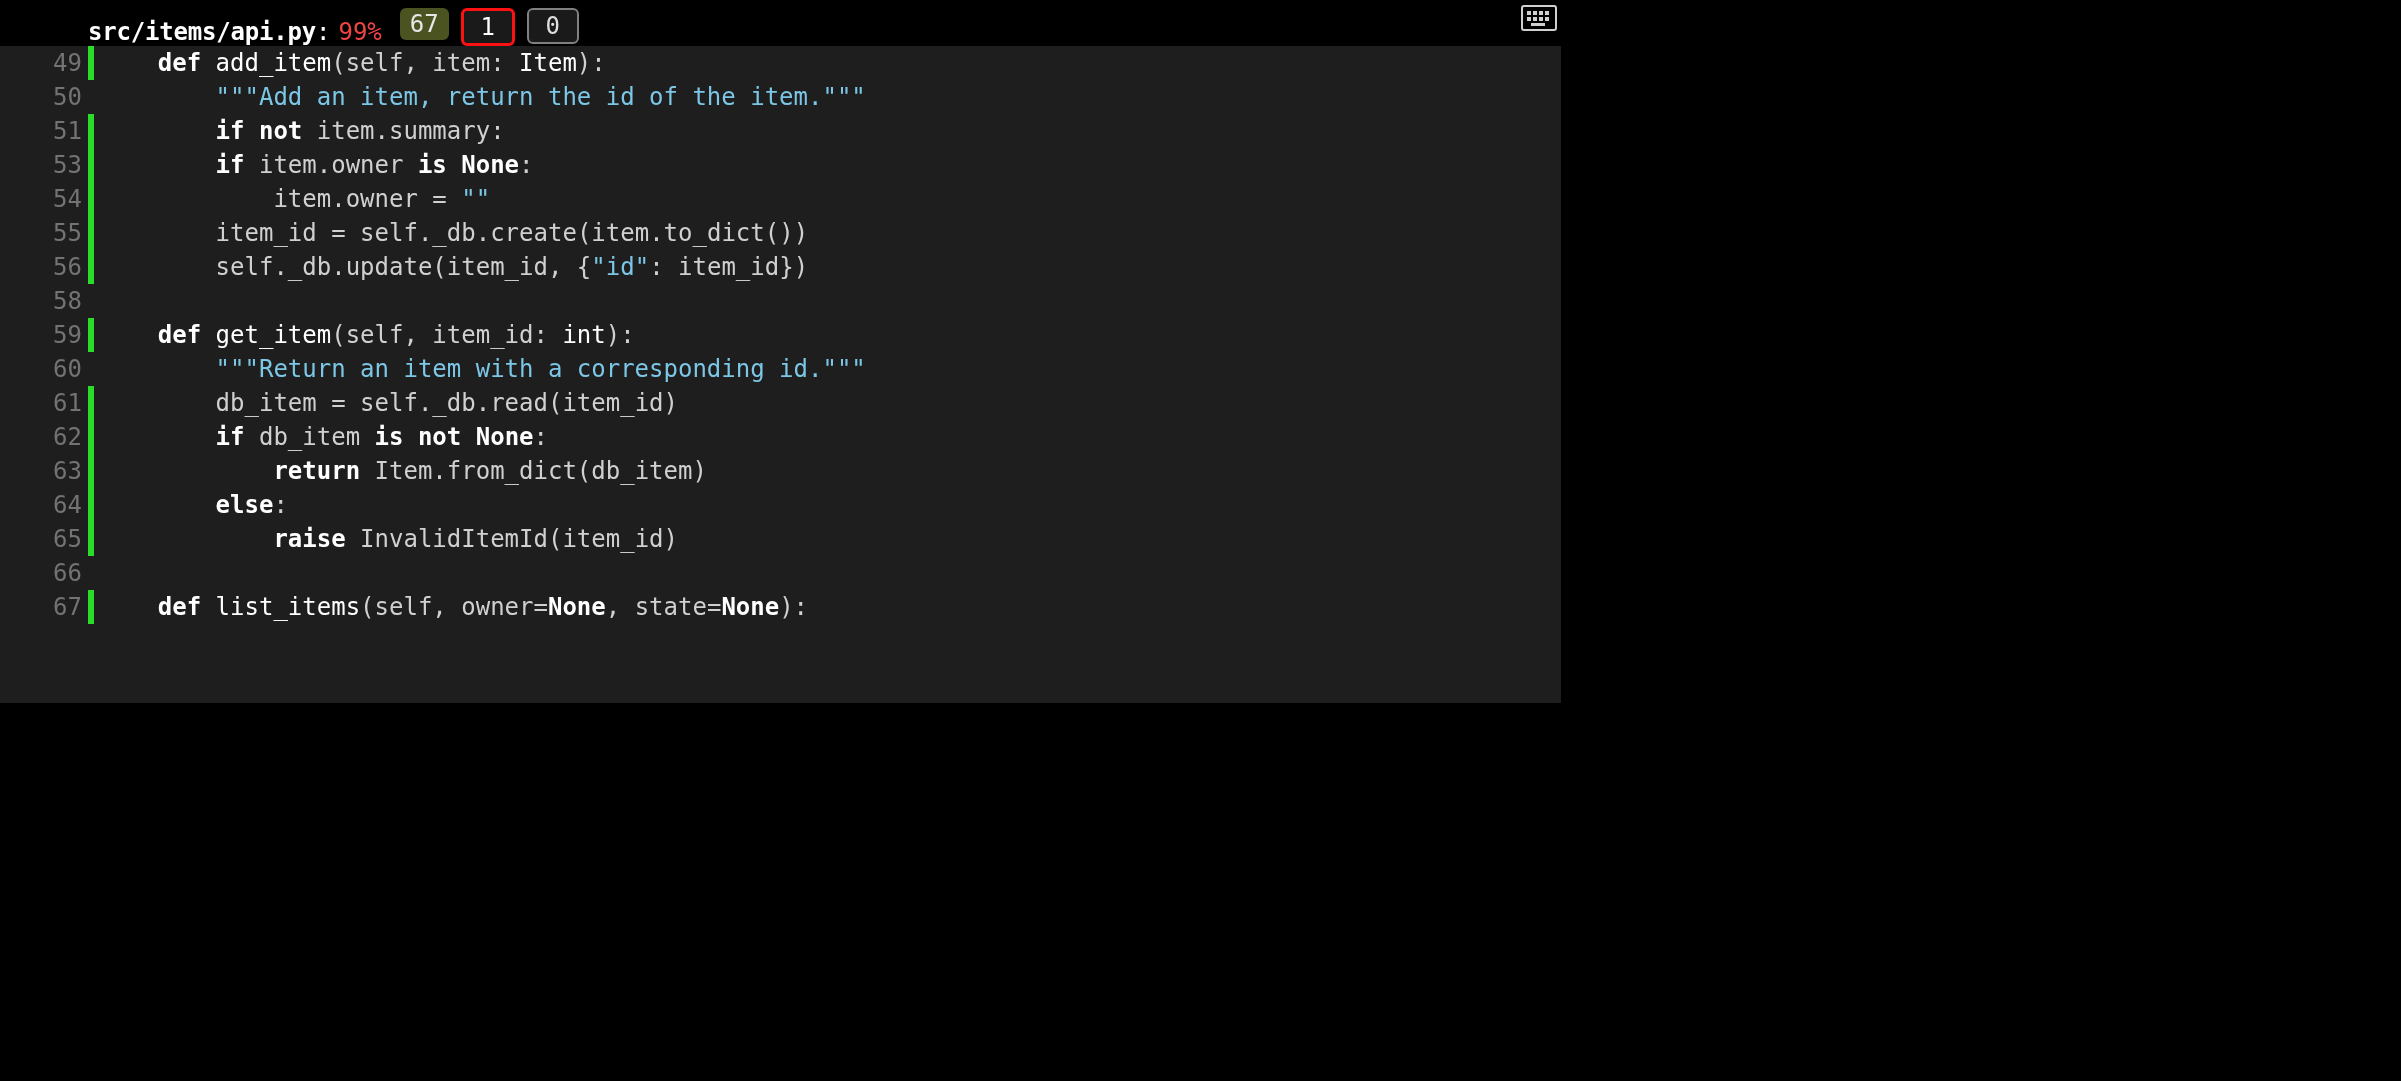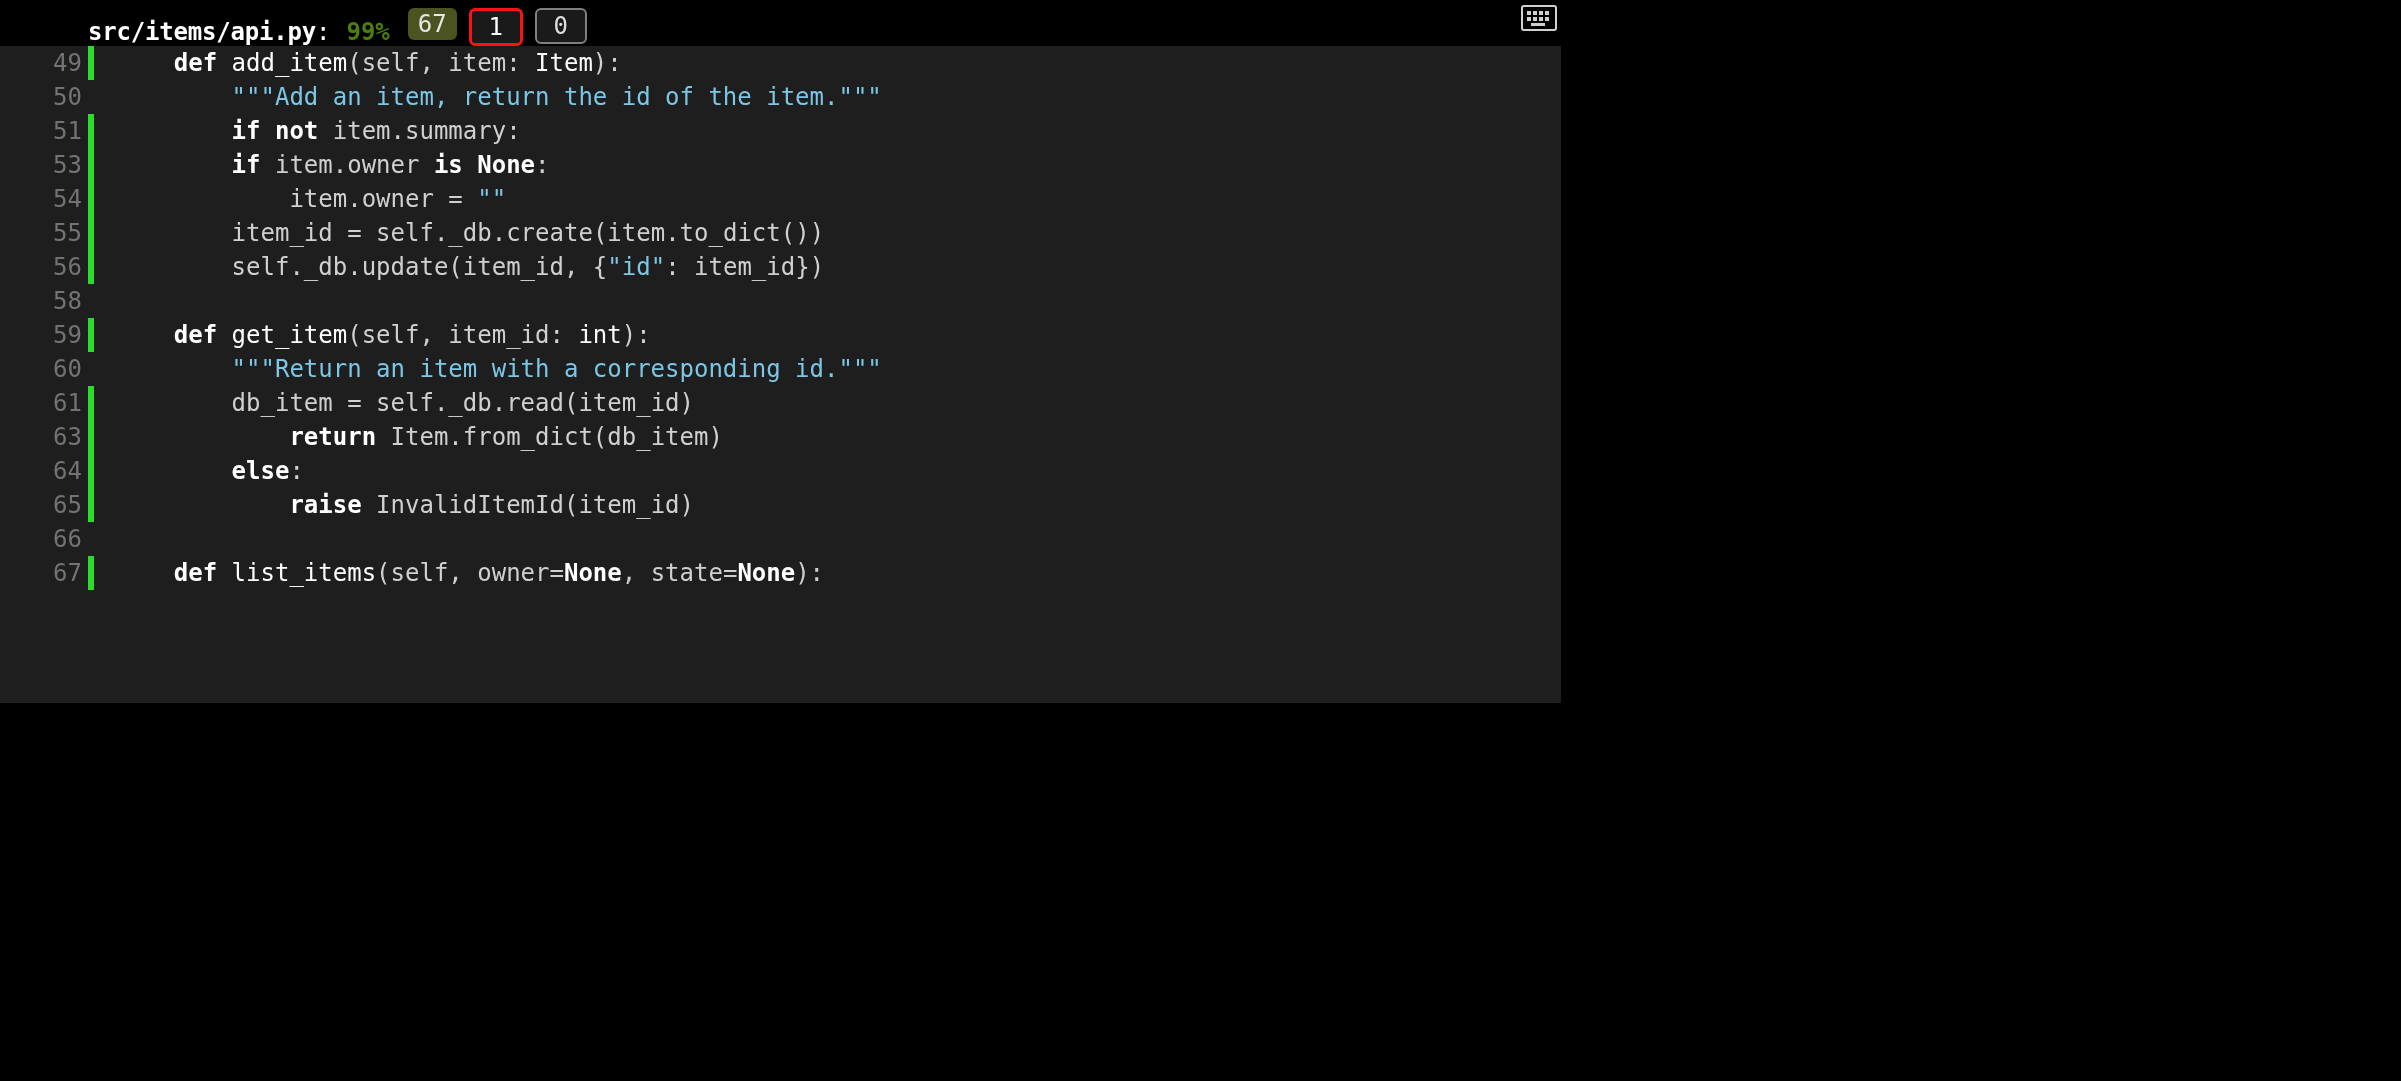--- a/index.html
+++ b/index.html
@@ -26,23 +26,23 @@
   .topbar .filepath {
     color: #ffffff;
     font-weight: 700;
     letter-spacing: -0.2px;
   }
   .topbar .separator {
     color: #ffffff;
     font-weight: 400;
   }
   .topbar .percent {
-    color: #4d7c0f;
-    margin-left: 16px;
-    font-weight: 700;
+    color: #ef4444;
+    margin-left: 8px;
+    font-weight: 400;
   }
   .topbar .badges {
     display: flex;
     gap: 12px;
     margin-left: 18px;
   }
   .badge {
     display: inline-flex;
     align-items: center;
     justify-content: center;
@@ -107,21 +107,21 @@
     flex-shrink: 0;
     user-select: none;
   }
   .marker {
     width: 6px;
     flex-shrink: 0;
   }
   .marker.run   { background: #2bdd2b; }
   .marker.miss  { background: #ff1111; }
   .code {
-    padding-left: 22px;
+    padding-left: 6px;
     white-space: pre;
     flex: 1;
   }
   .code-line.miss .code,
   .code-line.miss .fill {
     background: #3b0d0d;
   }
   .fill { flex:1; }
 
   
@@ -197,20 +197,25 @@
       <div class="gutter">60</div>
       <div class="marker "></div>
       <div class="code"><span class="id">        </span><span class="str">"""Return an item with a corresponding id."""</span></div>
     </div>
     <div class="code-line run">
       <div class="gutter">61</div>
       <div class="marker run"></div>
       <div class="code"><span class="id">        </span><span class="id">db_item</span><span class="op"> = </span><span class="id">self</span><span class="op">.</span><span class="id">_db</span><span class="op">.</span><span class="id">read</span><span class="op">(</span><span class="id">item_id</span><span class="op">)</span></div>
     </div>
     <div class="code-line run">
+      <div class="gutter">62</div>
+      <div class="marker run"></div>
+      <div class="code"><span class="id">        </span><span class="kw">if</span><span class="id"> </span><span class="id">db_item</span><span class="id"> </span><span class="kw">is</span><span class="id"> </span><span class="kw">not</span><span class="id"> </span><span class="kw">None</span><span class="op">:</span></div>
+    </div>
+    <div class="code-line run">
       <div class="gutter">63</div>
       <div class="marker run"></div>
       <div class="code"><span class="id">            </span><span class="kw">return</span><span class="id"> </span><span class="id">Item</span><span class="op">.</span><span class="id">from_dict</span><span class="op">(</span><span class="id">db_item</span><span class="op">)</span></div>
     </div>
     <div class="code-line run">
       <div class="gutter">64</div>
       <div class="marker run"></div>
       <div class="code"><span class="id">        </span><span class="kw">else</span><span class="op">:</span></div>
     </div>
     <div class="code-line run">

